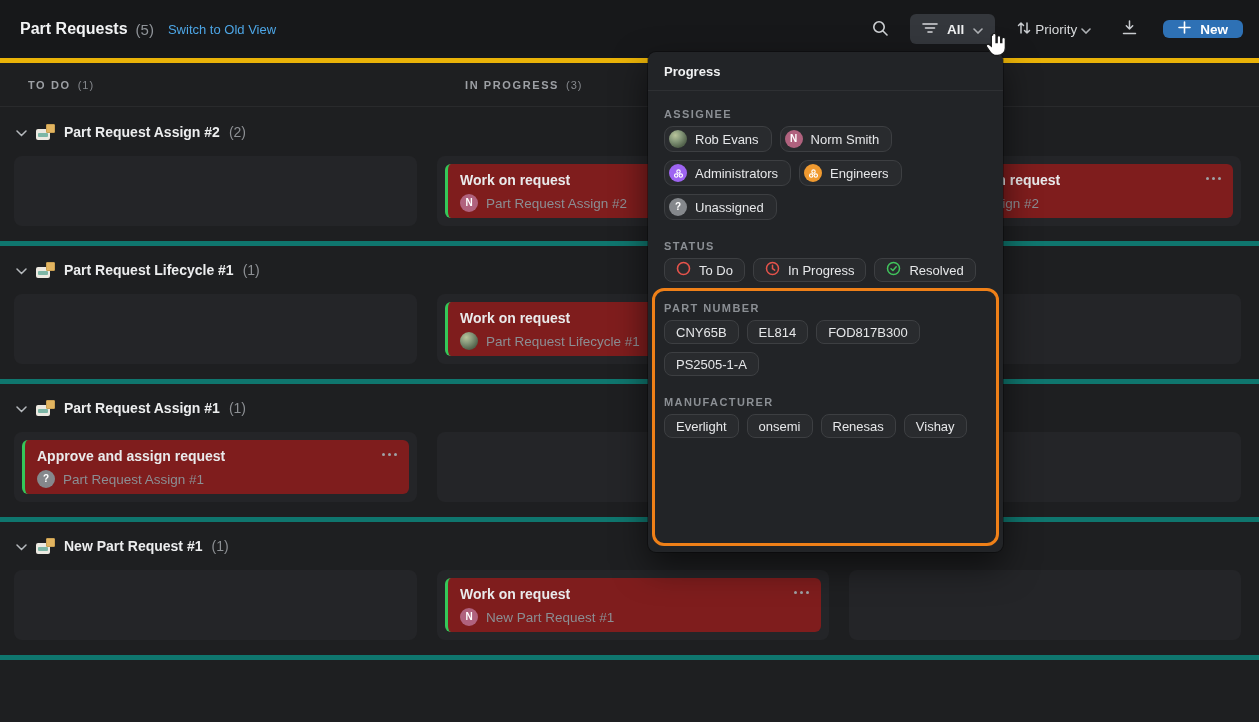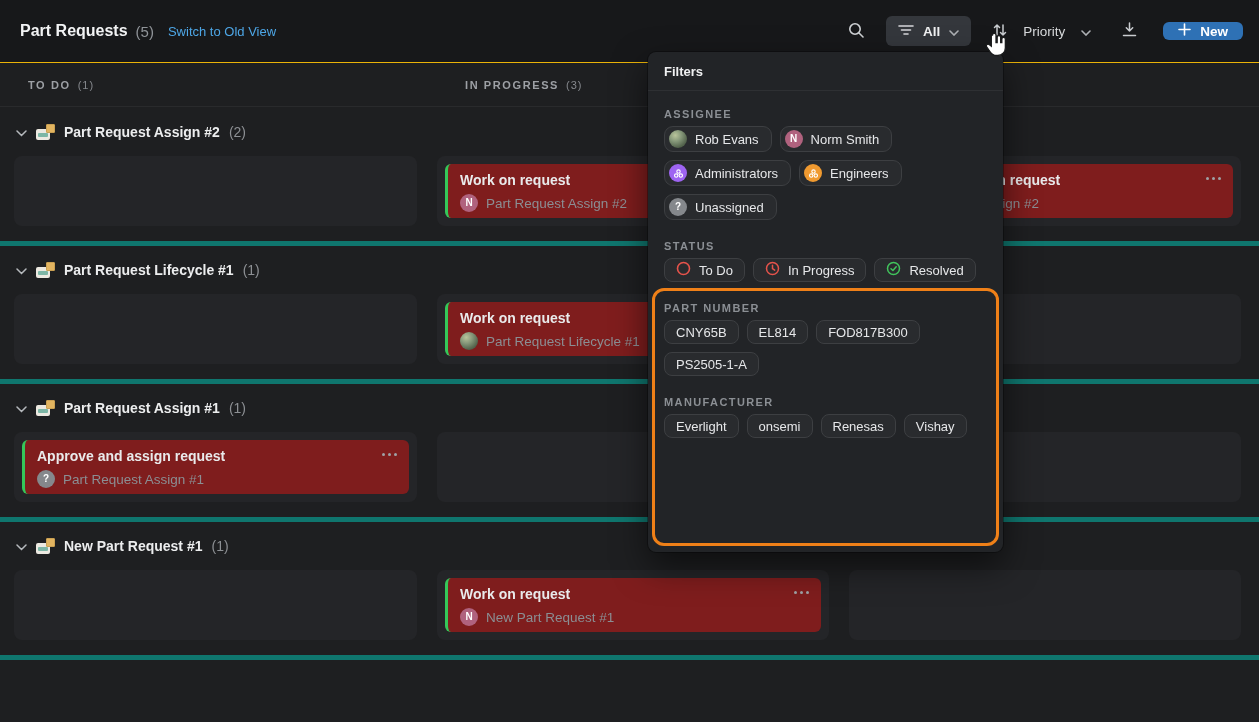--- a/index.html
+++ b/index.html
@@ -5,31 +5,31 @@
   * { box-sizing: border-box; }
   html,body { margin:0; padding:0; background:#101112; }
   .app {
     position:relative; width:1259px; height:722px; overflow:hidden;
     background:#1e1f21; color:#e9eaeb;
     font-family:"Liberation Sans", sans-serif;
   }
 
   
   .topbar{position:absolute;top:0;left:0;right:0;height:63px;background:#17181a;
-    border-bottom:1px solid #eab308;display:flex;align-items:center;padding:0 16px 0 20px;}
+    border-bottom:5px solid #eab308;display:flex;align-items:center;padding:0 16px 0 20px;}
   .pr-title{font-size:16px;font-weight:700;color:#f2f3f4;}
   .pr-count{font-size:15px;color:#8f9398;margin-left:8px;}
   .old-link{margin-left:14px;font-size:13px;color:#4da6e6;cursor:pointer;}
   .tb-right{margin-left:auto;display:flex;align-items:center;gap:14px;}
   .icon-btn{display:flex;align-items:center;justify-content:center;width:32px;height:32px;
     background:transparent;border:none;cursor:pointer;padding:0;}
   .filter-btn{display:flex;align-items:center;gap:9px;height:30px;padding:0 12px;
     background:#34373c;border:none;border-radius:6px;color:#f0f1f2;font-size:13.5px;
     font-weight:700;cursor:pointer;font-family:inherit;}
-  .sort-btn{display:flex;align-items:center;gap:16px;height:30px;padding:0 8px;background:transparent;
+  .sort-btn{display:flex;align-items:center;gap:4px;height:30px;padding:0 8px;background:transparent;
     border:none;color:#d6d8da;font-size:13.5px;cursor:pointer;font-family:inherit;}
   .new-btn{display:flex;align-items:center;gap:9px;height:18px;padding:0 15px;margin-left:4px;
     background:#2e71b5;border:none;border-radius:6px;color:#fff;font-size:13.5px;font-weight:700;
     cursor:pointer;font-family:inherit;}
 
   
   .colheads{position:absolute;top:64px;left:0;right:0;height:43px;border-bottom:1px solid #292a2c;}
   .colhead{position:absolute;top:15px;font-size:11px;font-weight:700;letter-spacing:1.6px;
     color:#9da0a5;display:flex;gap:7px;}
   .colhead .cnt{color:#85888d;font-weight:400;letter-spacing:1px;}
@@ -312,21 +312,21 @@
               </span>
           </div>
         </div>
         <div class="slot"></div>
       </div>
     </div>
 
   </div>
 
   <div class="panel">
-    <div class="panel-head">Filters</div>
+    <div class="panel-head">Progress</div>
     <div class="panel-body">
 
       <div class="sec first">
         <div class="sec-label">ASSIGNEE</div>
         <div class="chips">
           <button class="chip chip-av">
             <span class="av av-photo"></span>
             <span>Rob Evans</span>
           </button>
           <button class="chip chip-av">

